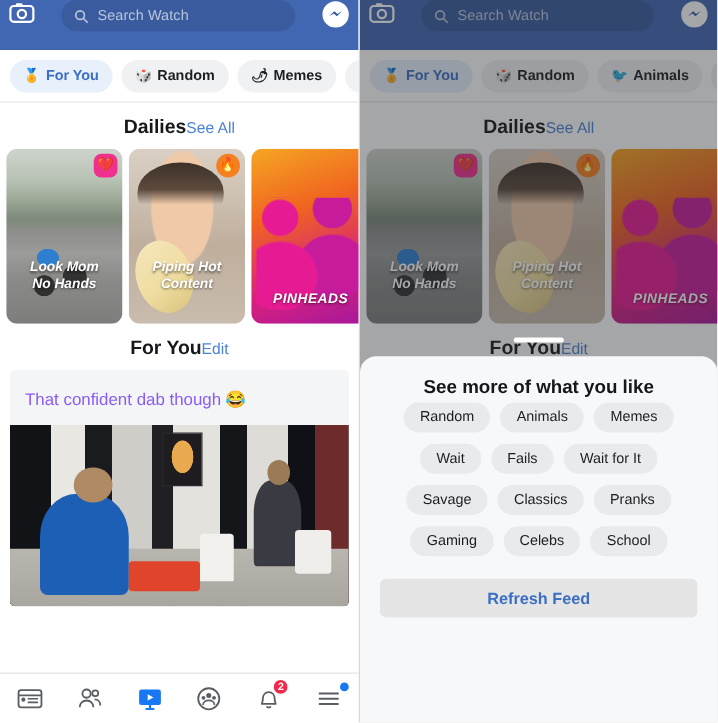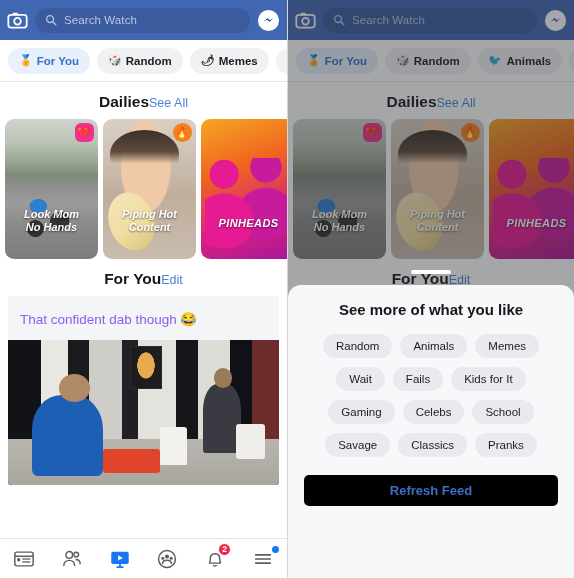--- a/index.html
+++ b/index.html
@@ -9,21 +9,21 @@
     background: #ffffff;
     overflow: hidden;
   }
   .screens { display: flex; width: 574px; height: 578px; }
   .phone { position: relative; width: 287px; height: 578px; overflow: hidden; background:#fff; }
   .phone.right { border-left: 1px solid #d8d8d8; }
 
   
   .hdr {
     height: 40px; background: #4267b2;
-    display: flex; align-items: center; gap: 7px;
+    display: flex; align-items: flex-start; gap: 21px;
     padding: 0 7px;
   }
   .cam-icon { width: 21px; height: 21px; flex: 0 0 auto; }
   .searchbar {
     flex: 1 1 auto; height: 25px; border-radius: 13px;
     background: #3a5c9e; display: flex; align-items: center;
     gap: 7px; padding: 0 10px;
   }
   .search-glyph { width: 12px; height: 12px; flex:0 0 auto; }
   .search-text { color: #b9c5de; font-size: 11.5px; letter-spacing:.1px;}
@@ -65,21 +65,21 @@
     justify-content: center; font-size: 11px; line-height: 1;
   }
   .badge-pink { background: #f0308f; }
   .badge-orange { background: #f48020; border-radius: 50%; }
   .card-cap {
     position: absolute; left: 0; right: 0; bottom: 25px;
     text-align: center; color: #fff; font-size: 11px;
     font-weight: bold; font-style: italic; line-height: 1.18;
     text-shadow: 0 1px 2px rgba(0,0,0,.55);
   }
-  .card-cap.big { font-size: 11px; letter-spacing: .4px; bottom: 29px; }
+  .card-cap.big { font-size: 11px; letter-spacing: .4px; bottom: 13px; }
 
   
   .img-bike {
     position:absolute; inset:0;
     background:
       linear-gradient(180deg, #cfd4cd 0%, #b8c2b4 18%, #9aa694 30%,
         #7d8a7a 40%, #8e8e8c 48%, #9b9b99 60%, #8a8a88 75%, #7d7d7b 100%);
   }
   .img-bike::after {
     content:""; position:absolute; left:14%; top:44%; width:62%; height:40%;
@@ -177,31 +177,31 @@
     position: absolute; z-index: 6; left: 50%; transform: translateX(-50%);
     top: 270px; width: 40px; height: 4px; border-radius: 3px; background: #fff;
   }
   .sheet {
     position: absolute; z-index: 6; left: 0; right: 0; bottom: 0; top: 285px;
     background: #f7f8fa; border-radius: 13px 13px 0 0;
     padding: 16px 16px 0 16px;
   }
   .sheet-title {
     text-align: center; font-size: 15px; font-weight: bold;
-    color: #15171a; margin-bottom: 16px;
+    color: #15171a; margin-bottom: 4px;
   }
   .tagrows { display: flex; flex-direction: column; gap: 9px; }
   .tagrow { display: flex; justify-content: center; gap: 8px; }
   .tag {
     background: #e8eaed; border-radius: 14px; padding: 6px 13px;
     font-size: 11.5px; color: #1c1e21; white-space: nowrap;
   }
   .refresh {
     margin-top: 18px; height: 31px; border-radius: 5px;
-    background: #000000; display: flex; align-items: center;
+    background: #e5e5e5; display: flex; align-items: center;
     justify-content: center; color: #3b6fc4; font-size: 13px; font-weight: bold;
   }
 </style>
 </head>
 <body>
 
 <div class="screens">
 
   <div class="phone left">
 
@@ -408,29 +408,29 @@
       <div class="sheet-title">See more of what you like</div>
       <div class="tagrows">
         <div class="tagrow">
           <span class="tag">Random</span>
           <span class="tag">Animals</span>
           <span class="tag">Memes</span>
         </div>
         <div class="tagrow">
           <span class="tag">Wait</span>
           <span class="tag">Fails</span>
-          <span class="tag">Kids for It</span>
+          <span class="tag">Wait for It</span>
+        </div>
+        <div class="tagrow">
+          <span class="tag">Savage</span>
+          <span class="tag">Classics</span>
+          <span class="tag">Pranks</span>
         </div>
         <div class="tagrow">
           <span class="tag">Gaming</span>
           <span class="tag">Celebs</span>
           <span class="tag">School</span>
         </div>
-        <div class="tagrow">
-          <span class="tag">Savage</span>
-          <span class="tag">Classics</span>
-          <span class="tag">Pranks</span>
-        </div>
       </div>
       <div class="refresh">Refresh Feed</div>
     </div>
   </div>
 </div>
 
 </body></html>

